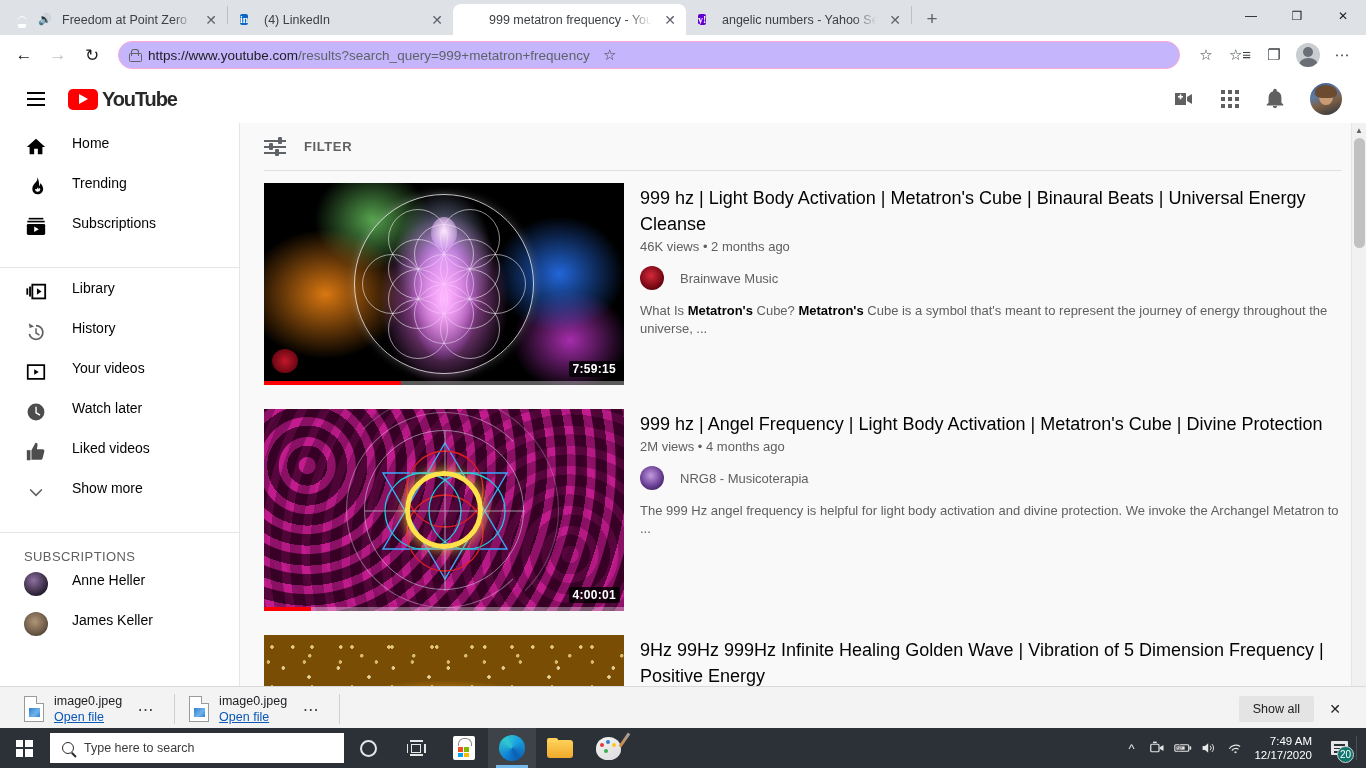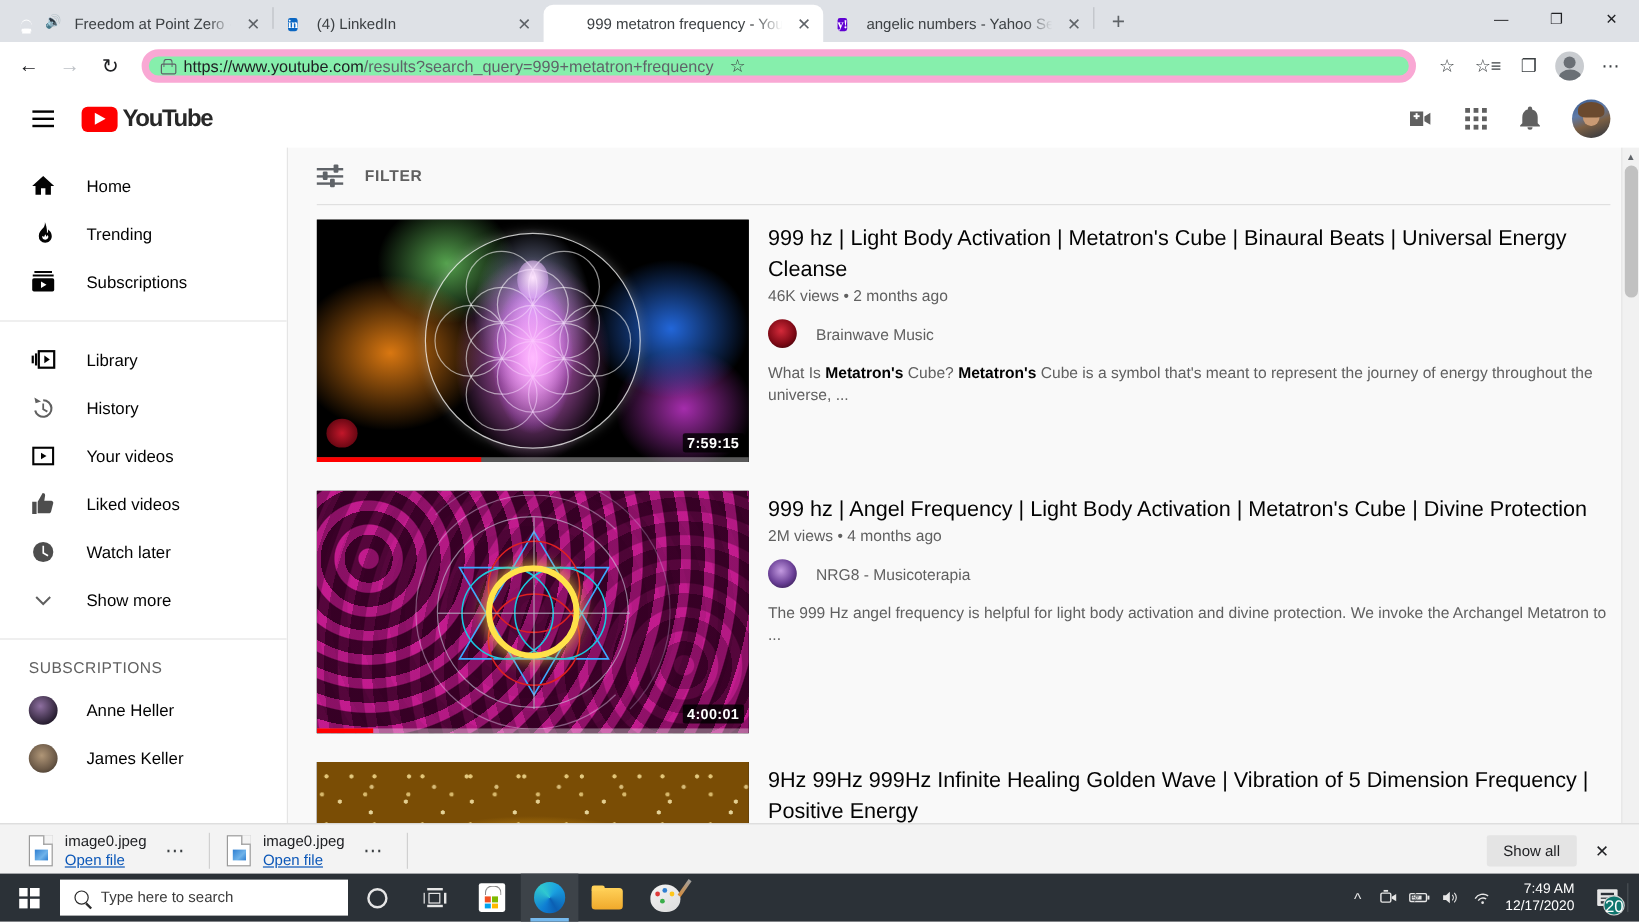--- a/index.html
+++ b/index.html
@@ -87,21 +87,21 @@
   .toolbar {
     height: 40px; background: #fff; display: flex; align-items: center; padding: 0 8px; gap: 2px;
   }
   .nav-btn {
     width: 32px; height: 32px; border-radius: 50%;
     display: flex; align-items: center; justify-content: center;
     color: #202124; font-size: 17px;
   }
   .nav-btn.disabled { color: #bdc1c6; }
   .urlbar {
-    flex: 1 1 auto; height: 28px; background: #86efac; border: 6px solid #f9a8d4;
+    flex: 1 1 auto; height: 28px; background: #c4b5fd; border: 1px solid #f9a8d4;
     border-radius: 14px; display: flex; align-items: center; padding: 0 10px;
     margin: 0 8px; gap: 8px; min-width: 0;
   }
   .lock-icon { width: 11px; height: 13px; position: relative; flex: 0 0 11px; }
   .lock-icon::before {
     content: ""; position: absolute; left: 0; bottom: 0; width: 11px; height: 7px;
     border: 1.2px solid #5f6368; border-radius: 1.5px;
   }
   .lock-icon::after {
     content: ""; position: absolute; left: 2.4px; top: 0; width: 6px; height: 6px;
@@ -171,21 +171,21 @@
 
   .body-row { flex: 1 1 auto; display: flex; min-height: 0; }
 
   
   .sidebar {
     width: 240px; flex: 0 0 240px; background: #fff; border-right: 1px solid #e5e5e5;
     overflow: hidden; padding-top: 12px;
   }
   .side-sec { padding-bottom: 12px; border-bottom: 1px solid #e5e5e5; }
   .side-sec.nb { border-bottom: none; }
-  .side-item { height: 40px; display: flex; align-items: center; padding: 0 24px; gap: 24px; }
+  .side-item { height: 40px; display: flex; padding: 0 24px; gap: 24px; }
   .side-ico { width: 24px; height: 24px; flex: 0 0 24px; color: #030303; display: flex; align-items: center; justify-content: center; }
   .side-label { font-size: 14px; color: #030303; white-space: nowrap; }
   .side-head { font-size: 13px; color: #606060; padding: 16px 24px 8px; letter-spacing: .4px; }
   .sub-av { width: 24px; height: 24px; border-radius: 50%; flex: 0 0 24px; }
   .sub-dot { width: 6px; height: 6px; border-radius: 50%; background: #065fd4; margin-left: auto; }
 
   
   .results { flex: 1 1 auto; background: #f9f9f9; overflow: hidden; position: relative; }
   .results-inner { padding: 0 24px 0 24px; }
   .filter-row {
@@ -361,21 +361,21 @@
   .taskbar {
     position: absolute; left: 0; bottom: 0; width: 1366px; height: 40px;
     background: #2b3137; display: flex; align-items: center;
   }
   .start {
     width: 48px; height: 40px; display: flex; align-items: center; justify-content: center;
   }
   .win-logo { width: 17px; height: 17px; display: grid; grid-template-columns: 1fr 1fr; grid-template-rows: 1fr 1fr; gap: 2px; }
   .win-logo i { background: #fff; display: block; }
   .tb-search {
-    width: 240px; height: 30px; background: #fff; display: flex; align-items: center;
+    width: 294px; height: 30px; background: #fff; display: flex; align-items: center;
     gap: 10px; padding: 0 12px; margin-left: 2px;
   }
   .tb-search .mag2 { width: 12px; height: 12px; border: 1.6px solid #2b2b2b; border-radius: 50%; position: relative; flex: 0 0 12px; }
   .tb-search .mag2::after { content: ""; position: absolute; right: -4px; bottom: -3px; width: 6px; height: 1.6px; background: #2b2b2b; transform: rotate(45deg); }
   .tb-search-text { font-size: 12.5px; color: #3b3b3b; }
   .tb-btn { width: 48px; height: 40px; display: flex; align-items: center; justify-content: center; position: relative; }
   .tb-btn.active { background: #3d4349; }
   .tb-btn.active::after { content: ""; position: absolute; left: 8px; right: 8px; bottom: 0; height: 3px; background: #76b9ed; }
   .cortana { width: 17px; height: 17px; border: 2px solid #e6e6e6; border-radius: 50%; }
   .taskview { width: 19px; height: 16px; position: relative; }
@@ -437,21 +437,21 @@
   }
   .notif { width: 34px; height: 40px; display: flex; align-items: center; justify-content: center; position: relative; }
   .notif-box { width: 17px; height: 14px; background: #e6e6e6; position: relative; border-radius: 1px; }
   .notif-box i { position: absolute; left: 3px; height: 1.5px; background: #2b3137; }
   .notif-box i:nth-child(1){ top: 3px; width: 11px; }
   .notif-box i:nth-child(2){ top: 6.5px; width: 11px; }
   .notif-box i:nth-child(3){ top: 10px; width: 7px; }
   .notif-badge {
     position: absolute; right: 2px; bottom: 5px; min-width: 17px; height: 17px;
     background: #0f766e; border: 1.5px solid #cfcfcf; border-radius: 50%;
-    color: #fff; font-size: 14px; display: flex; align-items: center; justify-content: center;
+    color: #fff; font-size: 10px; display: flex; align-items: center; justify-content: center;
   }
   .tray-edge { width: 6px; height: 24px; border-left: 1px solid #4a5055; }
 </style>
 </head>
 <body>
 
 <div class="browser">
 
   <div class="tabstrip">
 
@@ -620,34 +620,34 @@
               <svg width="22" height="22" viewBox="0 0 24 24">
                   <rect x="3" y="4.5" width="18" height="15" fill="none" stroke="#030303" stroke-width="1.9"></rect>
                   <path fill="#030303" d="M10 9l5 3-5 3z"></path>
                 </svg>
             </span>
             <span class="side-label">Your videos</span>
           </div>
           <div class="side-item">
             <span class="side-ico">
               <svg width="22" height="22" viewBox="0 0 24 24">
+                  <circle cx="12" cy="12" r="9.2" fill="#4d4d4d"></circle>
+                  <path fill="#fff" d="M11.3 6.4h1.5v6l4 2.4-.8 1.3-4.7-2.8z"></path>
+                </svg>
+            </span>
+            <span class="side-label">Watch later</span>
+          </div>
+          <div class="side-item">
+            <span class="side-ico">
+              <svg width="22" height="22" viewBox="0 0 24 24">
                   <path fill="#4d4d4d" d="M2 10h4v11H2z"></path>
                   <path fill="#4d4d4d" d="M7 10l4.5-8c1.6 0 2.4 1 2.2 2.4L13 9h6.3c1.3 0 2.1 1.2 1.8 2.4l-1.9 7.4c-.2 1-1 1.7-2 1.7H7z"></path>
                 </svg>
             </span>
             <span class="side-label">Liked videos</span>
-          </div>
-          <div class="side-item">
-            <span class="side-ico">
-              <svg width="22" height="22" viewBox="0 0 24 24">
-                  <circle cx="12" cy="12" r="9.2" fill="#4d4d4d"></circle>
-                  <path fill="#fff" d="M11.3 6.4h1.5v6l4 2.4-.8 1.3-4.7-2.8z"></path>
-                </svg>
-            </span>
-            <span class="side-label">Watch later</span>
           </div>
           <div class="side-item">
             <span class="side-ico">
               <svg width="20" height="20" viewBox="0 0 24 24">
                   <path fill="none" stroke="#606060" stroke-width="2" d="M5 9l7 7 7-7"></path>
                 </svg>
             </span>
             <span class="side-label">Show more</span>
           </div>
         </div>

